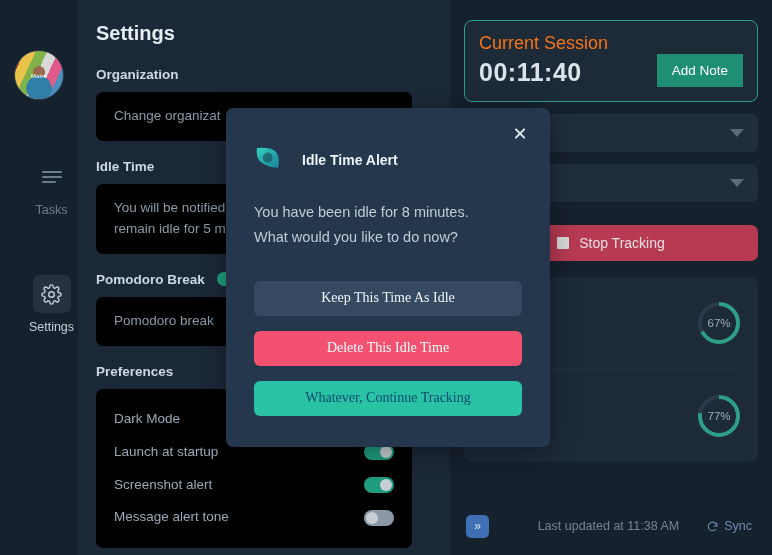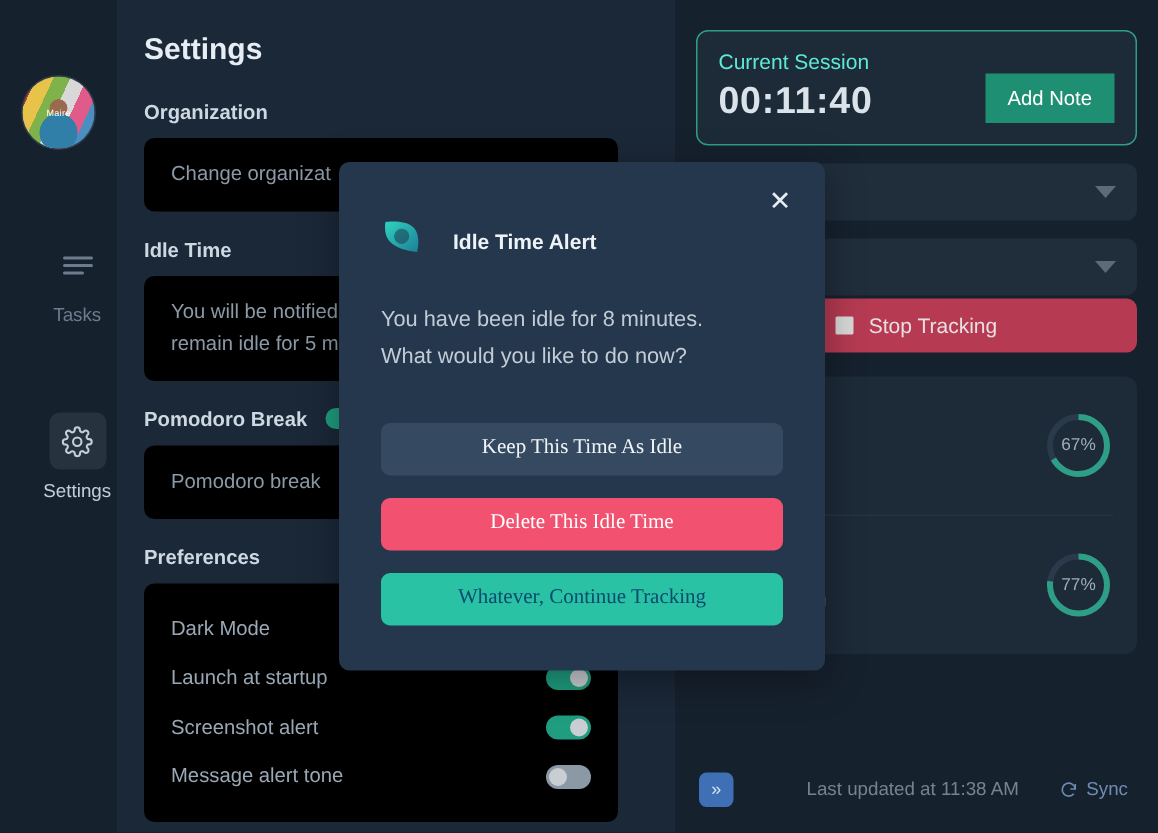--- a/index.html
+++ b/index.html
@@ -176,22 +176,22 @@
   .session-card {
     border: 1px solid #2e9e86;
     border-radius: 8px;
     background: #1d2a38;
     padding: 12px 14px 14px 14px;
     display: flex;
     align-items: flex-end;
     justify-content: space-between;
   }
   .session-label {
-    font-size: 14px;
-    color: #5eead4;
+    font-size: 18px;
+    color: #f97316;
     margin-bottom: 4px;
   }
   .session-time {
     font-size: 25px;
     color: #dbe3ea;
     font-weight: bold;
     letter-spacing: .5px;
   }
   .add-note {
     background: #1f8f74;
@@ -215,21 +215,21 @@
     color: #7e8c9a;
     font-size: 13px;
   }
   .caret {
     width: 0; height: 0;
     border-left: 7px solid transparent;
     border-right: 7px solid transparent;
     border-top: 8px solid #5d6b79;
   }
   .stop-btn {
-    margin-top: 2px;
+    margin-top: 23px;
     background: #b53a52;
     color: #e9dfe2;
     border: none;
     border-radius: 7px;
     height: 36px;
     font-size: 14px;
     font-family: inherit;
     display: flex;
     align-items: center;
     justify-content: center;

